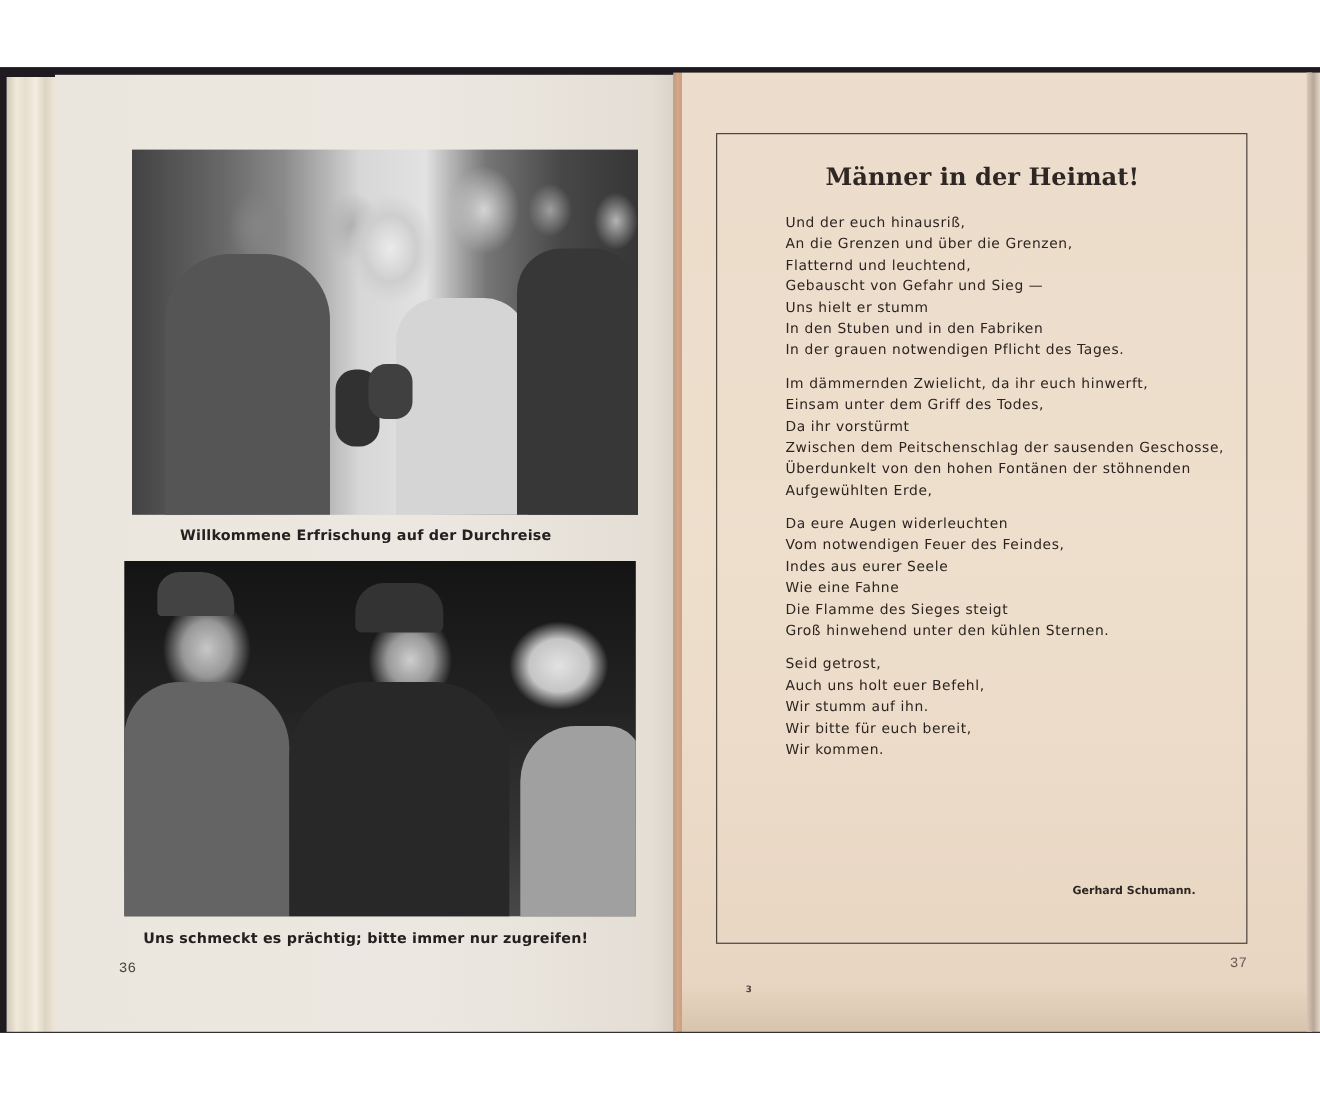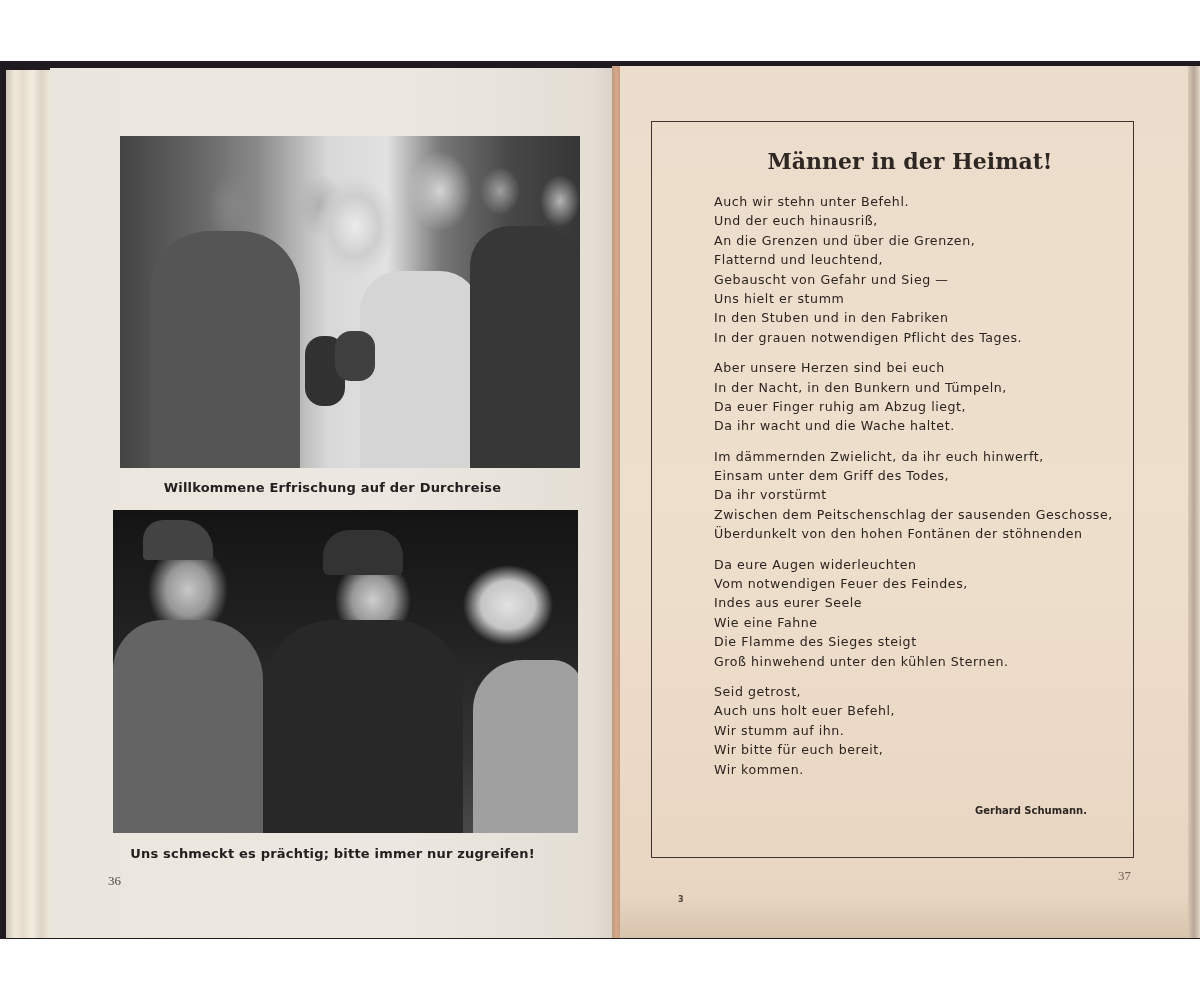--- a/index.html
+++ b/index.html
@@ -72,34 +72,34 @@
   .photo2 .cap2 { position:absolute; left:210px; top:20px; width:80px; height:45px; background:#3b3633; border-radius:26px 26px 6px 6px; }
 
   .caption {
     position:absolute; left:50px; width:565px; text-align:center;
     font-family:"DejaVu Sans", sans-serif; font-weight:bold; font-size:13px;
     color:#242020; letter-spacing:0.2px;
   }
   .cap-top { top:480px; }
   .cap-bottom { top:846px; }
   .page-num {
-    position:absolute; font-family:Liberation Serif, serif;
+    position:absolute; font-family:Liberation Mono, monospace;
     font-size:13px; color:#4a4440;
   }
   .pn-left { left:108px; top:873px; }
   .pn-right { left:1118px; top:868px; color:#6a5e54; }
   .sig-mark { position:absolute; left:678px; top:895px; font-size:8px; color:#4d433b; font-weight:bold; }
 
   .frame {
     position:absolute; left:651px; top:121px; width:481px; height:735px;
     border:1.5px solid #3d3430;
   }
   .poem-title {
     position:absolute; left:651px; top:148px; width:484px; text-align:center;
-    font-family:"DejaVu Serif", serif; font-weight:bold; font-size:22px; color:#2f2724;padding-left:17px;
+    font-family:"DejaVu Serif", serif; font-weight:bold; font-size:22px; color:#2f2724;
   }
   .poem {
     position:absolute; left:714px; top:192px; width:400px;
     font-family:"DejaVu Sans", sans-serif; font-size:12.6px; color:#2c2420;
     letter-spacing:0.55px;
   }
   .stanza { margin-bottom:11px; }
   .line { height:19.4px; line-height:19.4px; white-space:nowrap; }
   .author {
     position:absolute; left:975px; top:805px;
@@ -135,41 +135,35 @@
 </div>
 <div class="caption cap-bottom">Uns schmeckt es prächtig; bitte immer nur zugreifen!</div>
 
 <div class="page-num pn-left">36</div>
 
 <div class="frame"></div>
 <div class="poem-title">Männer in der Heimat!</div>
 
 <div class="poem">
   <div class="stanza">
-    <div class="line">Auch wir stehn unter Befehl.</div>
     <div class="line">Und der euch hinausriß,</div>
     <div class="line">An die Grenzen und über die Grenzen,</div>
     <div class="line">Flatternd und leuchtend,</div>
     <div class="line">Gebauscht von Gefahr und Sieg —</div>
     <div class="line">Uns hielt er stumm</div>
     <div class="line">In den Stuben und in den Fabriken</div>
     <div class="line">In der grauen notwendigen Pflicht des Tages.</div>
   </div>
   <div class="stanza">
-    <div class="line">Aber unsere Herzen sind bei euch</div>
-    <div class="line">In der Nacht, in den Bunkern und Tümpeln,</div>
-    <div class="line">Da euer Finger ruhig am Abzug liegt,</div>
-    <div class="line">Da ihr wacht und die Wache haltet.</div>
-  </div>
-  <div class="stanza">
     <div class="line">Im dämmernden Zwielicht, da ihr euch hinwerft,</div>
     <div class="line">Einsam unter dem Griff des Todes,</div>
     <div class="line">Da ihr vorstürmt</div>
     <div class="line">Zwischen dem Peitschenschlag der sausenden Geschosse,</div>
     <div class="line">Überdunkelt von den hohen Fontänen der stöhnenden</div>
+    <div class="line">Aufgewühlten Erde,</div>
   </div>
   <div class="stanza">
     <div class="line">Da eure Augen widerleuchten</div>
     <div class="line">Vom notwendigen Feuer des Feindes,</div>
     <div class="line">Indes aus eurer Seele</div>
     <div class="line">Wie eine Fahne</div>
     <div class="line">Die Flamme des Sieges steigt</div>
     <div class="line">Groß hinwehend unter den kühlen Sternen.</div>
   </div>
   <div class="stanza">

